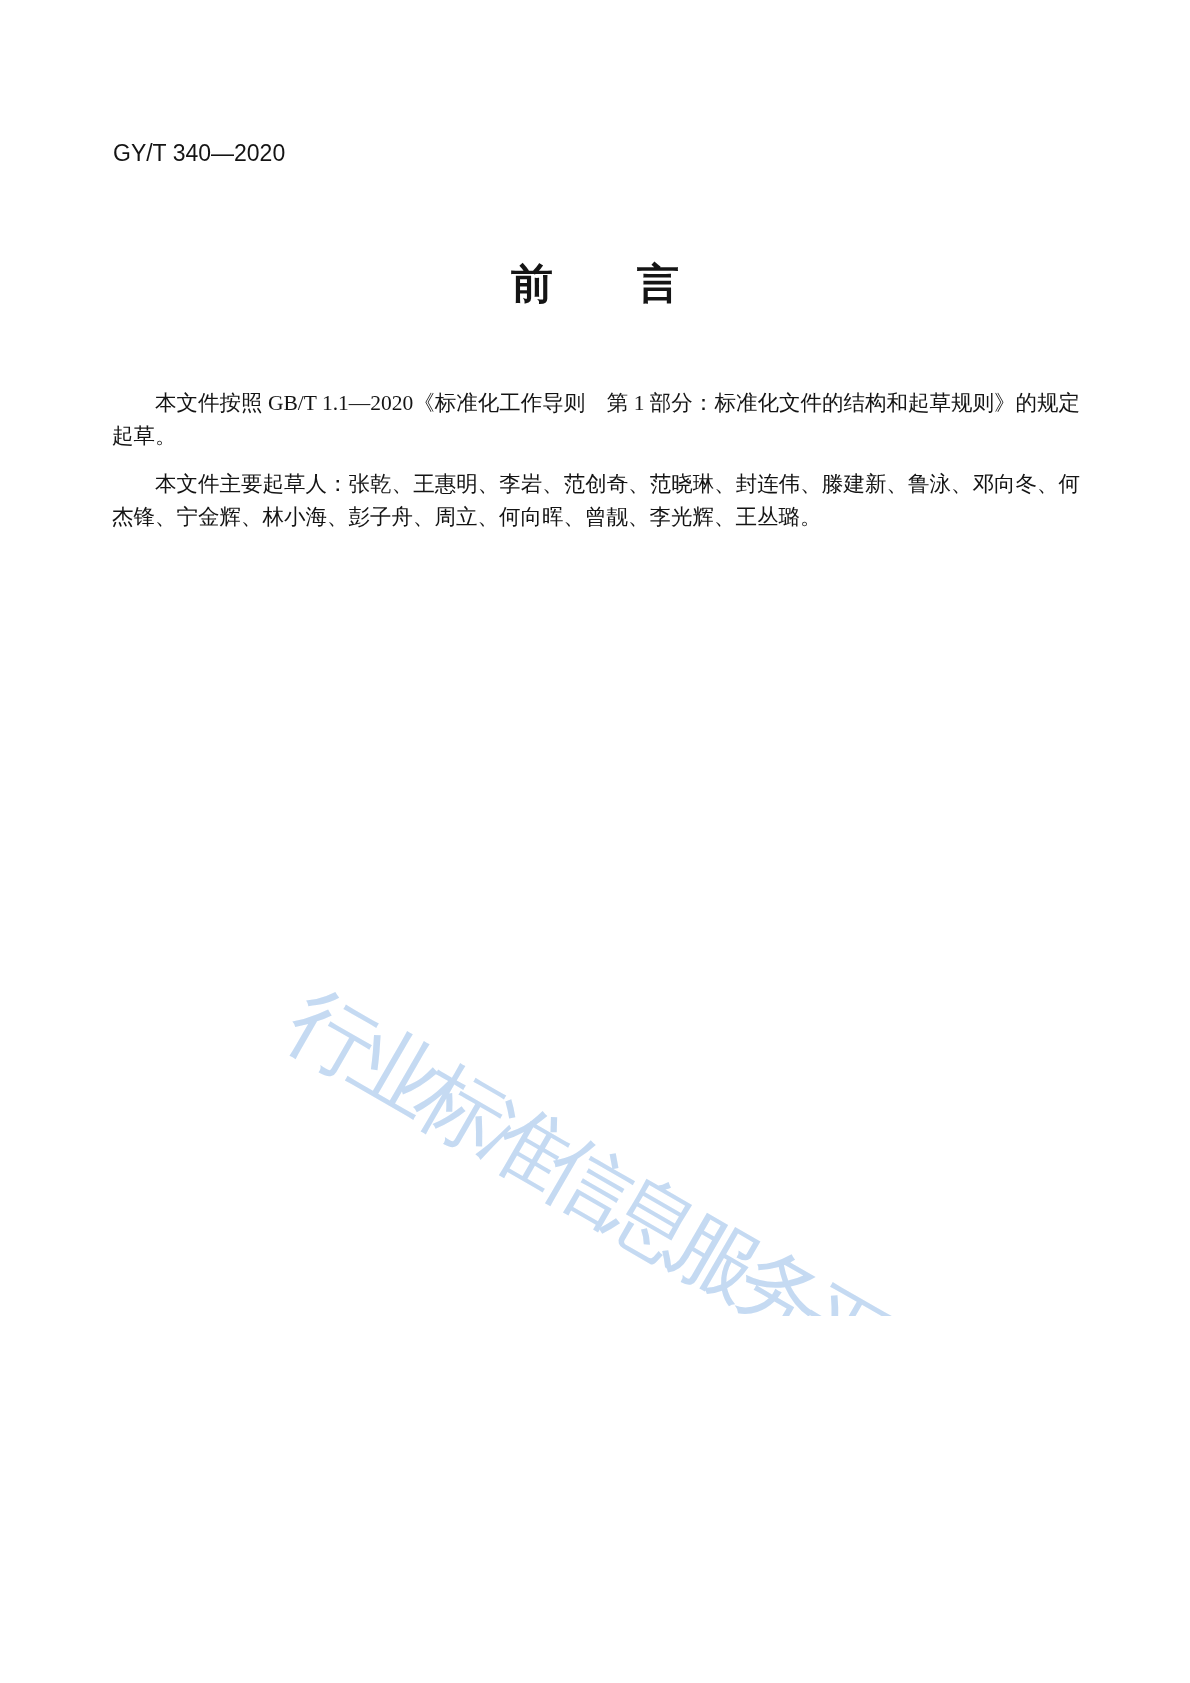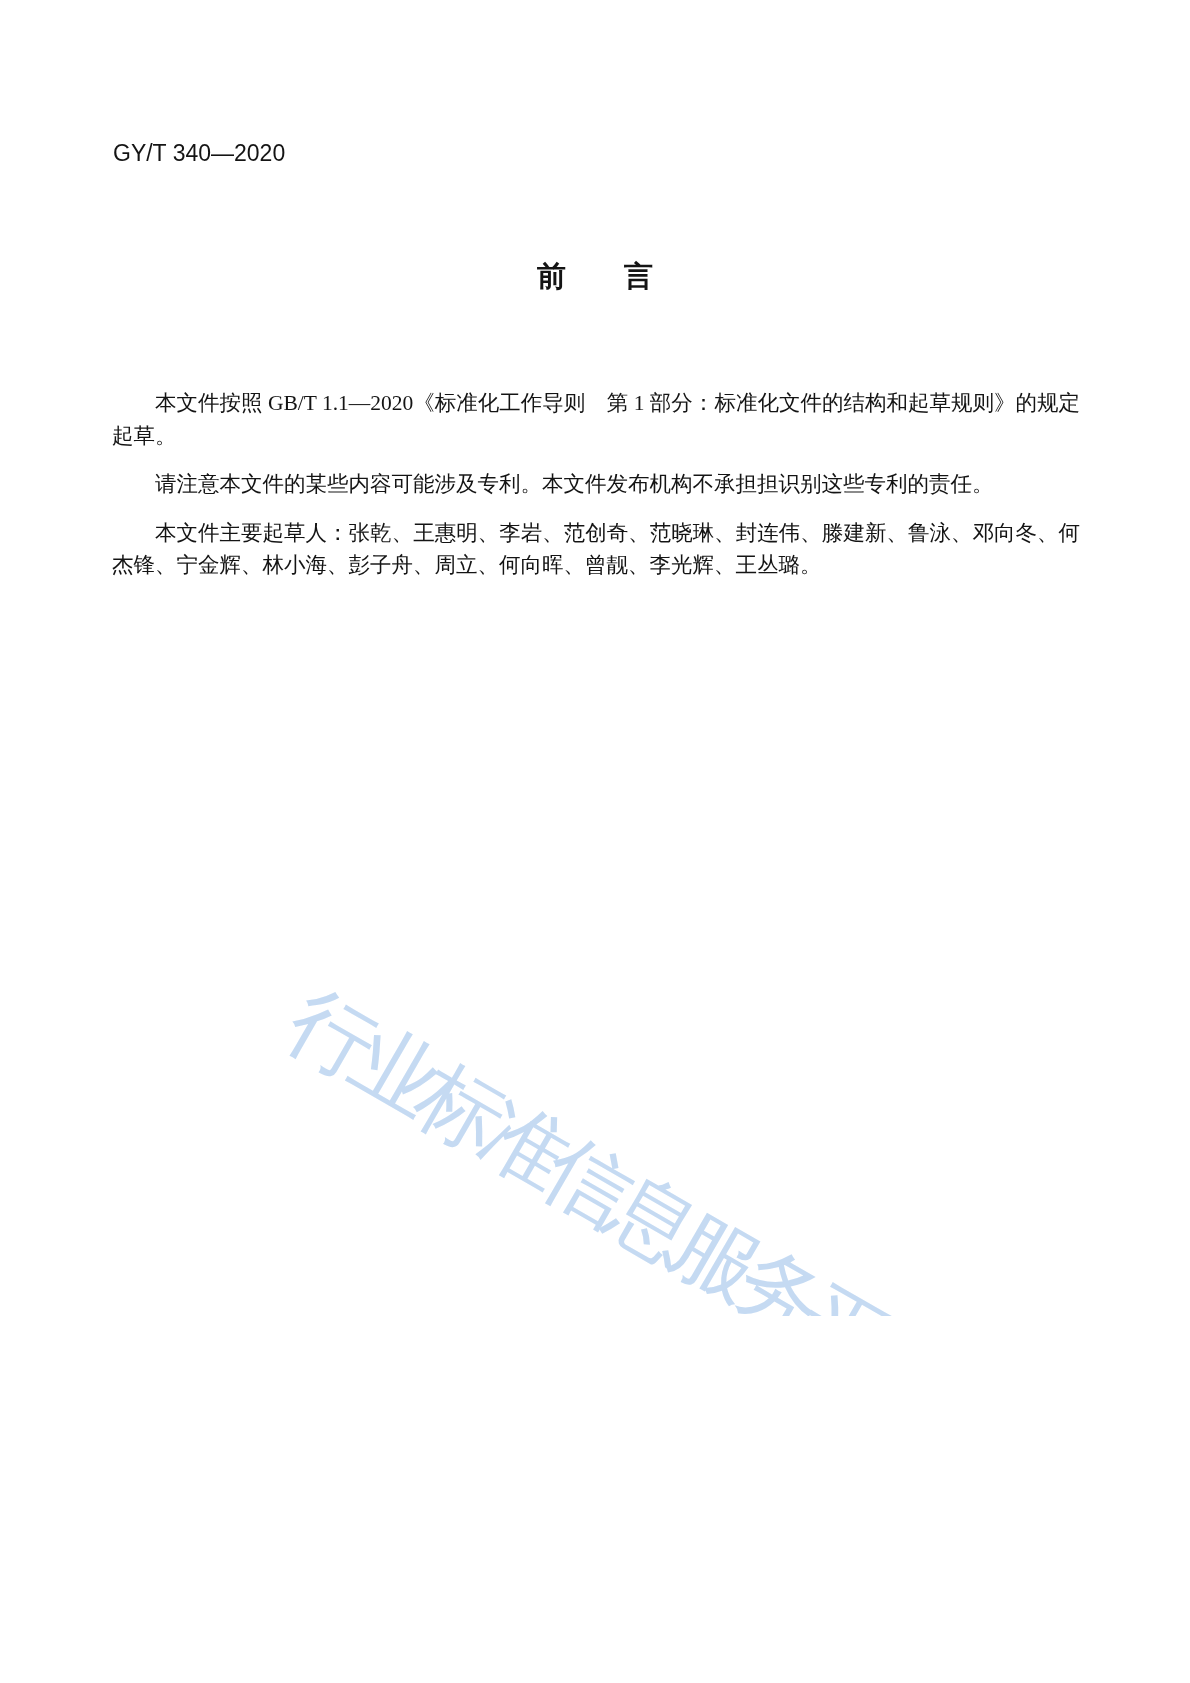--- a/index.html
+++ b/index.html
@@ -30,21 +30,21 @@
     white-space: nowrap;
   }
 
   .doc-title {
     position: absolute;
     top: 261px;
     left: 0;
     width: 100%;
     text-align: center;
     font-family: "Liberation Sans", "DejaVu Sans", sans-serif;
-    font-size: 29px;
+    font-size: 42px;
     font-weight: bold;
     color: #141414;
     line-height: 1.1;
   }
 
   .body-text {
     position: absolute;
     left: 96px;
     top: 371px;
     width: 1000px;
@@ -90,21 +90,20 @@
 <body>
 
 <div class="page">
 
   <div class="doc-header">GY/T 340—2020</div>
 
   <div class="doc-title">前　　言</div>
 
   <div class="body-text">
     <p>本文件按照 GB/T 1.1—2020《标准化工作导则　第 1 部分：标准化文件的结构和起草规则》的规定起草。</p>
-    <p>请注意本文件的某些内容可能涉及专利。本文件发布机构不承担担识别这些专利的责任。</p>
     <p>本文件主要起草人：张乾、王惠明、李岩、范创奇、范晓琳、封连伟、滕建新、鲁泳、邓向冬、何杰锋、宁金辉、林小海、彭子舟、周立、何向晖、曾靓、李光辉、王丛璐。</p>
   </div>
 
   <div class="watermark" style="color: rgb(183, 210, 240);">行业标准信息服务平台</div>
 
   <div class="page-number">II</div>
 
 </div>
 
 </body></html>

